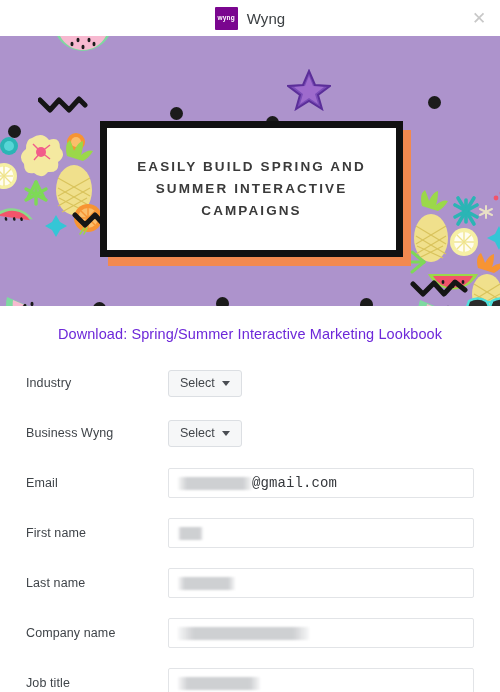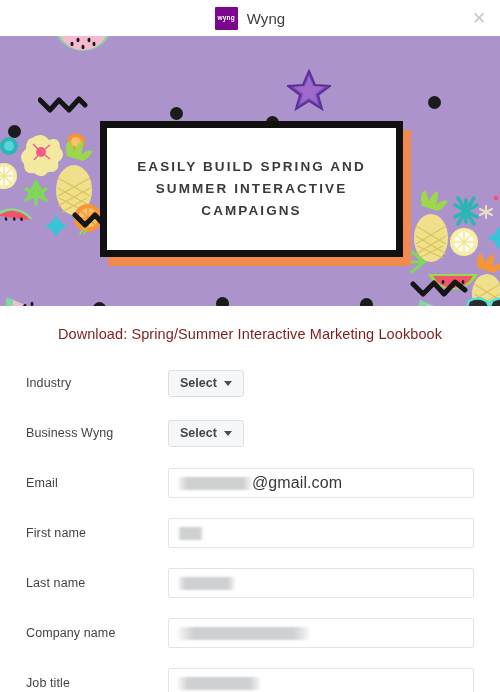--- a/index.html
+++ b/index.html
@@ -105,21 +105,21 @@
 
   
   .body-area {
     flex: 1 1 auto;
     padding: 0 26px;
     background: #ffffff;
   }
   .headline {
     text-align: center;
     font-size: 14.5px;
-    color: #7f1d1d;
+    color: #6d28d9;
     padding: 20px 0 12px;
     letter-spacing: .1px;
   }
   .form { padding-top: 4px; }
   .row {
     display: flex; align-items: center;
     height: 50px;
   }
   .lbl {
     width: 142px;
@@ -129,43 +129,44 @@
     letter-spacing: .1px;
   }
   .select-btn {
     height: 27px;
     min-width: 70px;
     padding: 0 11px;
     background: #f6f7f8;
     border: 1px solid #dcdfe3;
     border-radius: 3px;
     display: inline-flex; align-items: center; gap: 7px;
-    font-size: 12.5px; font-weight: 700; color: #42464b;
+    font-size: 12.5px; font-weight: 400; color: #42464b;
     cursor: pointer;
     font-family: "Liberation Sans", sans-serif;
   }
   .caret {
     width: 0; height: 0;
     border-left: 4.5px solid transparent;
     border-right: 4.5px solid transparent;
     border-top: 5.5px solid #4a4e53;
     display: inline-block;
   }
   .txt-input {
     position: relative;
     flex: 1 1 auto;
     height: 30px;
     background: #ffffff;
     border: 1px solid #e2e4e7;
     border-radius: 2px;
     display: flex; align-items: center;
     padding: 0 9px;
-    font-size: 16px;
+    font-size: 14px;
     color: #35383c;
     overflow: hidden;
+    font-family: Liberation Mono, monospace;
   }
   .redact {
     display: inline-block;
     height: 13px;
     border-radius: 1px;
     background: linear-gradient(90deg,
         rgba(198,200,203,.15) 0%,
         rgba(198,200,203,.85) 12%,
         rgba(198,200,203,.85) 88%,
         rgba(198,200,203,.15) 100%);

